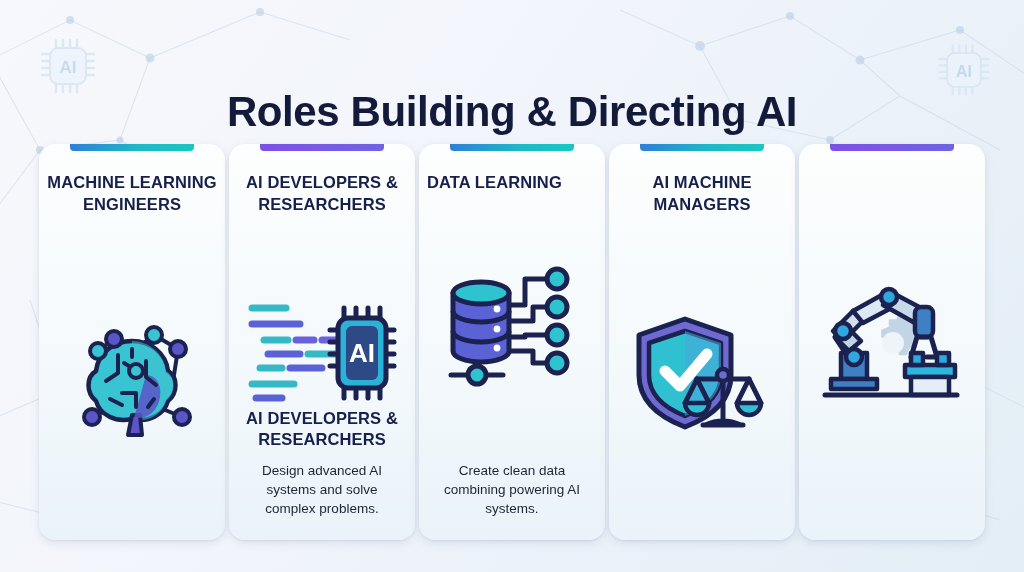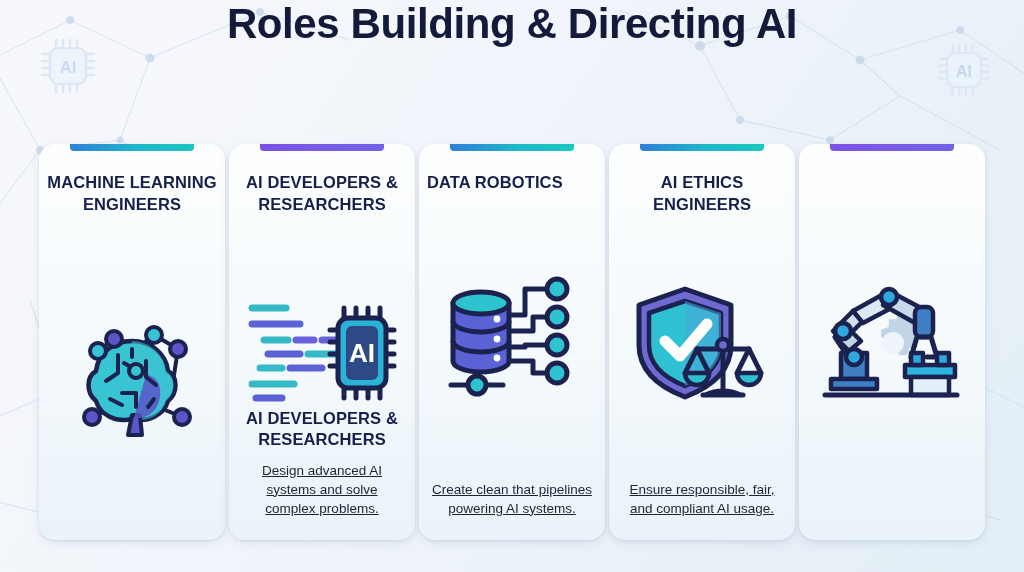--- a/index.html
+++ b/index.html
@@ -9,21 +9,21 @@
     background:linear-gradient(125deg,#f7f8fc 0%,#f2f5fb 40%,#e9f1f8 75%,#e3eef6 100%);
     position:relative; overflow:hidden;
   }
   #bg-net { position:absolute; inset:0; width:1024px; height:572px; pointer-events:none; }
 
   .chip-watermark { position:absolute; pointer-events:none; }
   .chip-watermark.left  { left:36px;  top:34px; }
   .chip-watermark.right { left:934px; top:40px; }
 
   header { position:absolute; left:0; top:0; width:1024px; height:136px;
-           display:flex; align-items:flex-start; justify-content:center; }
+           display:flex; align-items:flex-end; justify-content:center; }
   .page-title { font-size:42px; font-weight:bold; color:#131a3a;
                 letter-spacing:-0.4px; white-space:nowrap; }
 
   .cards { position:absolute; left:0; top:144px; width:1024px;
            display:flex; justify-content:center; gap:4px; }
 
   .card { width:186px; height:396px; background:linear-gradient(180deg,#fdfefe 0%,#f4f9fc 55%,#eaf3f9 100%);
           border-radius:16px; box-shadow:0 3px 10px rgba(70,95,130,.13), 0 1px 2px rgba(70,95,130,.10);
           position:relative; overflow:hidden; display:flex; flex-direction:column; align-items:flex-start; }
 
@@ -32,21 +32,21 @@
   .accent.blue   { background:linear-gradient(90deg,#2f7fd8 0%,#1eb8c8 55%,#18c8c0 100%); }
   .accent.purple { background:linear-gradient(90deg,#7b50e8 0%,#7a5ae6 50%,#6f63e4 100%); }
 
   .card-title { margin-top:28px; font-size:16.5px; font-weight:bold; color:#16204a;
                 text-align:center; line-height:1.32; letter-spacing:.1px; padding:0 8px; }
 
   .icon-wrap { flex:1; display:flex; align-items:center; justify-content:center; width:100%; }
   .card-sub { font-size:16.5px; font-weight:bold; color:#16204a; text-align:center;
               line-height:1.3; letter-spacing:.1px; padding:0 4px; margin-bottom:4px; }
   .card-desc { font-size:13.5px; color:#1d2433; text-align:center; line-height:1.42;
-               padding:0 12px 22px;text-decoration:underline; }
+               padding:0 12px 22px; }
   .card.compact .icon-wrap { flex:0 0 auto; margin-top:10px; }
   .card.compact .card-desc { margin-top:6px; }
   .card.compact { justify-content:flex-start; }
   .card.compact .spacer { flex:1; }
 </style>
 </head>
 <body>
 
 <svg id="bg-net" viewBox="0 0 1024 572" fill="none">
   <g stroke="#c6d6e8" stroke-width="1.1" opacity=".55">
@@ -167,21 +167,21 @@
         <rect x="104" y="30" width="32" height="54" rx="6" fill="#2e4a86"></rect>
         <text x="120" y="66" text-anchor="middle" font-family="Liberation Sans, sans-serif" font-size="26" font-weight="bold" fill="#ffffff">AI</text>
       </svg>
     </div>
     <div class="card-sub">AI DEVELOPERS &amp; RESEARCHERS</div>
     <div class="card-desc">Design advanced AI systems and solve complex problems.</div>
   </div>
 
   <div class="card">
     <div class="accent blue"></div>
-    <div class="card-title">DATA ROBOTICS</div>
+    <div class="card-title">DATA LEARNING</div>
     <div class="icon-wrap">
       <svg width="142" height="128" viewBox="0 0 142 128">
         <g stroke="#1b2250" stroke-width="5" fill="none" stroke-linecap="round" stroke-linejoin="round">
           <path d="M70 42 H84 V16 H104"></path>
           <path d="M70 58 H92 V44 H104"></path>
           <path d="M70 74 H84 V72 H104"></path>
           <path d="M70 88 H92 V100 H104"></path>
           <path d="M36 96 V112 M10 112 H62"></path>
         </g>
         <path d="M12 30 h56 v58 a28 11 0 0 1 -56 0 Z" fill="#5b62d6" stroke="#1b2250" stroke-width="5" stroke-linejoin="round"></path>
@@ -197,43 +197,42 @@
           </g>
         <g fill="#2ec4cf" stroke="#1b2250" stroke-width="5">
           <circle cx="116" cy="16" r="10"></circle>
             <circle cx="116" cy="44" r="10"></circle>
           <circle cx="116" cy="72" r="10"></circle>
             <circle cx="116" cy="100" r="10"></circle>
           <circle cx="36" cy="112" r="9"></circle>
         </g>
       </svg>
     </div>
-    <div class="card-desc">Create clean that pipelines powering AI systems.</div>
+    <div class="card-desc">Create clean data combining powering AI systems.</div>
   </div>
 
   <div class="card">
     <div class="accent blue"></div>
-    <div class="card-title">AI ETHICS ENGINEERS</div>
+    <div class="card-title">AI MACHINE MANAGERS</div>
     <div class="icon-wrap">
       <svg width="142" height="130" viewBox="0 0 142 130">
         <path d="M54 6 L100 22 V62 C100 88 80 104 54 114 C28 104 8 88 8 62 V22 Z" fill="#6f6ad2" stroke="#1b2250" stroke-width="5" stroke-linejoin="round"></path>
         <path d="M54 18 L90 30 V62 C90 82 74 95 54 103 C34 95 18 82 18 62 V30 Z" fill="#2fc0d2" stroke="#1b2250" stroke-width="4.5" stroke-linejoin="round"></path>
         <path d="M54 18 L90 30 V62 C90 82 74 95 54 103 Z" fill="#4aa6d8" opacity=".55"></path>
         <path d="M34 58 L49 73 L76 41" stroke="#ffffff" stroke-width="11" fill="none" stroke-linecap="round" stroke-linejoin="round"></path>
         <g stroke="#1b2250" stroke-width="5" fill="none" stroke-linecap="round" stroke-linejoin="round">
           <path d="M92 58 V108 M72 112 H112 M74 112 q18 -8 36 0"></path>
           <path d="M66 66 H118"></path>
           <path d="M66 66 L54 90 M66 66 L78 90 M118 66 L106 90 M118 66 L130 90"></path>
         </g>
         <path d="M54 90 a12 12 0 0 0 24 0 Z" fill="#2fc0d2" stroke="#1b2250" stroke-width="4.5" stroke-linejoin="round"></path>
         <path d="M106 90 a12 12 0 0 0 24 0 Z" fill="#2fc0d2" stroke="#1b2250" stroke-width="4.5" stroke-linejoin="round"></path>
         <circle cx="92" cy="62" r="6" fill="#6f6ad2" stroke="#1b2250" stroke-width="4.5"></circle>
       </svg>
     </div>
-    <div class="card-desc">Ensure responsible, fair, and compliant AI usage.</div>
   </div>
 
   <div class="card">
     <div class="accent purple"></div>
     <div class="icon-wrap">
       <svg width="146" height="126" viewBox="0 0 146 126">
         <g fill="#b9cfe4" opacity=".85">
           <path d="M76 40 h8 l3 -8 h8 l3 8 h8 v8 l8 3 v8 l-8 3 v8 h-8 l-3 8 h-8 l-3 -8 h-8 v-8 l-8 -3 v-8 l8 -3 Z" transform="translate(-10,6) scale(0.95) translate(8,-4)"></path>
         </g>
         <circle cx="74" cy="64" r="11" fill="#eef4fa"></circle>

